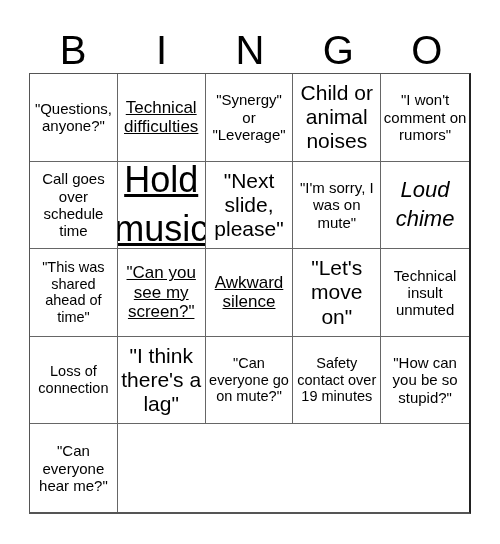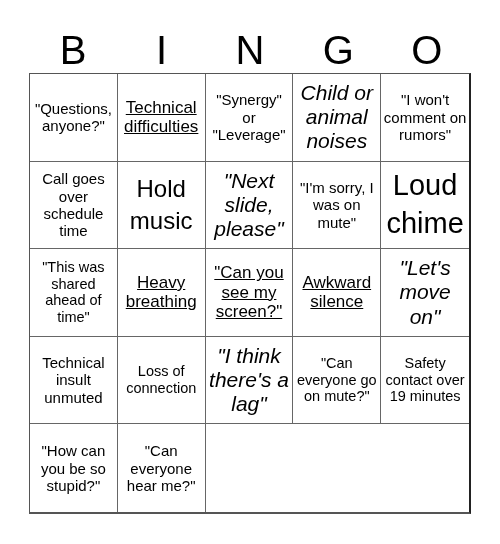--- a/index.html
+++ b/index.html
@@ -14,23 +14,23 @@
           box-sizing: border-box; }
   .cell { border-right: 1px solid #666; border-bottom: 1px solid #666; display: flex;
           align-items: center; justify-content: center; text-align: center; padding: 0 2px;
           line-height: 1.15; overflow: hidden; }
   .cell:nth-child(5n) { border-right: none; }
   .cell:nth-child(n+21) { border-bottom: none; }
   .s14 { font-size: 14.5px; }
   .s15 { font-size: 15px; }
   .s17 { font-size: 17px; text-decoration: underline; }
   .s19 { font-size: 19px; }
-  .s21 { font-size: 21px; font-style: italic; }
-  .s28 { font-size: 24px; line-height: 1.35; }
-  .s30 { font-size: 29px; line-height: 1.3; }
+  .s21 { font-size: 21px; }
+  .s28 { font-size: 36px; line-height: 1.35; text-decoration: underline; }
+  .s30 { font-size: 22px; line-height: 1.3; font-style: italic; }
 </style>
 </head>
 <body>
 
 <div class="header">
   <span>B</span>
   <span>I</span>
   <span>N</span>
   <span>G</span>
   <span>O</span>
@@ -43,21 +43,20 @@
   <div class="cell s21">Child or animal noises</div>
 
   <div class="cell s15">"I won't comment on rumors"</div>
   <div class="cell s15">Call goes over schedule time</div>
   <div class="cell s28">Hold music</div>
   <div class="cell s21">"Next slide, please"</div>
   <div class="cell s15">"I'm sorry, I was on mute"</div>
 
   <div class="cell s30">Loud chime</div>
   <div class="cell s14">"This was shared ahead of time"</div>
-  <div class="cell s17">Heavy breathing</div>
   <div class="cell s17">"Can you see my screen?"</div>
 
   <div class="cell s17">Awkward silence</div>
   <div class="cell s21">"Let's move on"</div>
   <div class="cell s15">Technical insult unmuted</div>
   <div class="cell s14">Loss of connection</div>
 
   <div class="cell s21">"I think there's a lag"</div>
   <div class="cell s14">"Can everyone go on mute?"</div>
   <div class="cell s14">Safety contact over 19 minutes</div>

